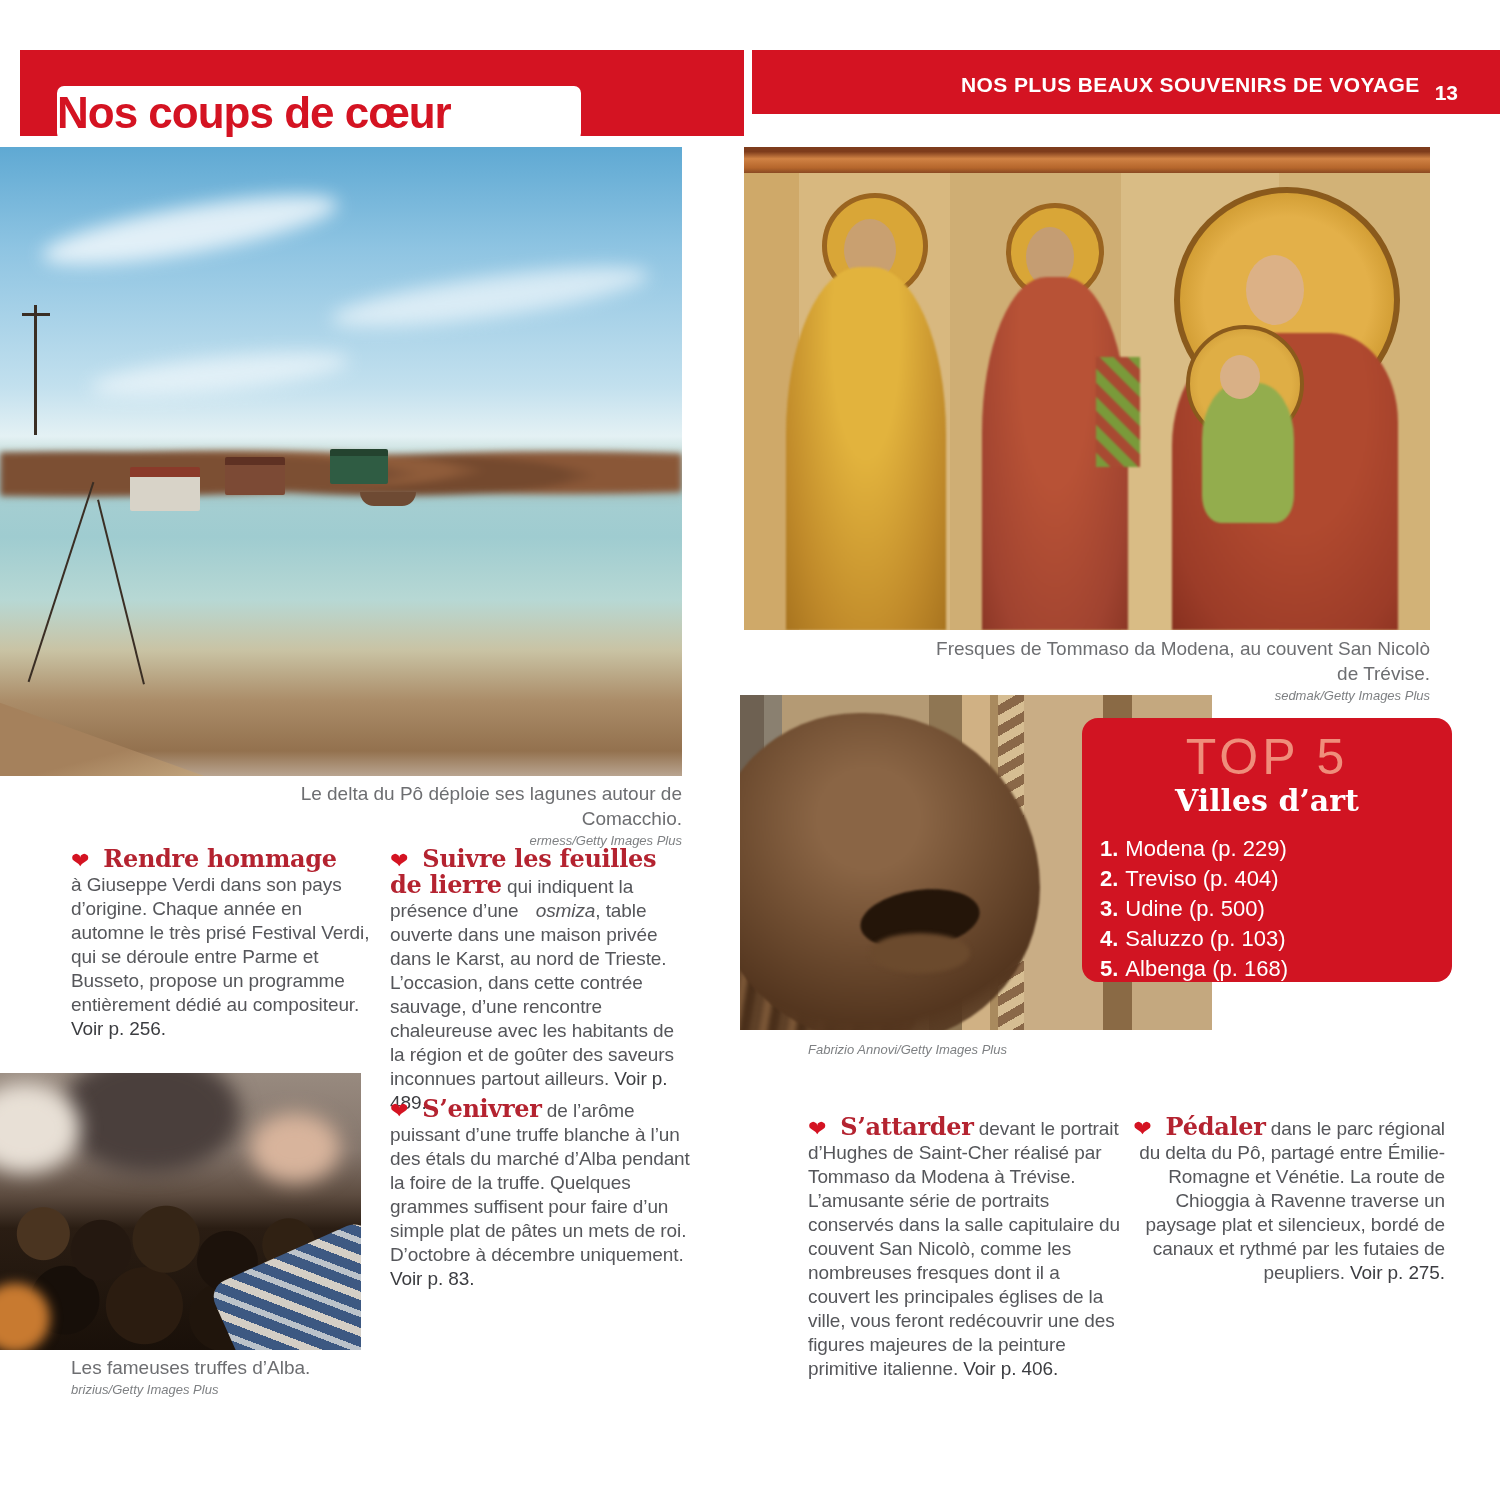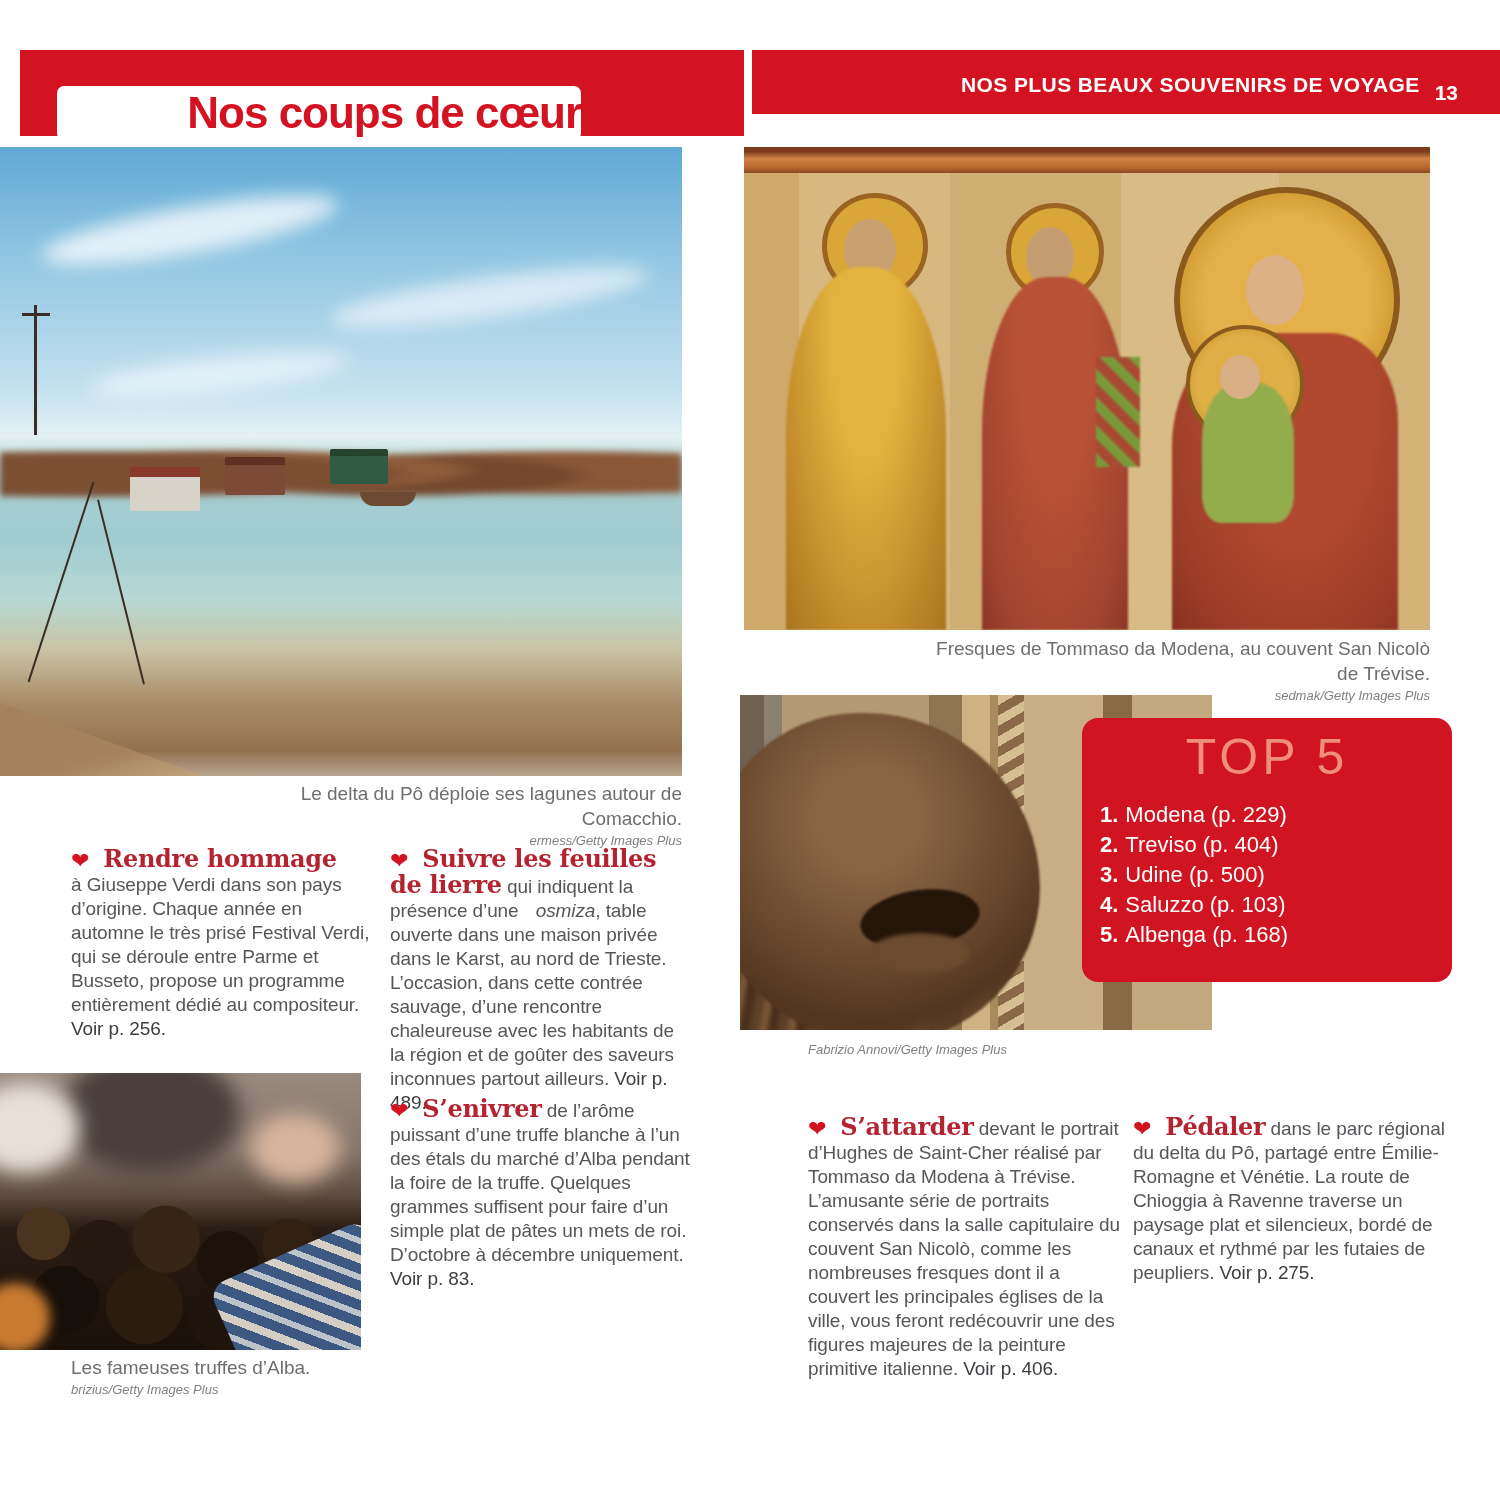--- a/index.html
+++ b/index.html
@@ -1,21 +1,21 @@
 <!DOCTYPE html>
 <html><head>
 <meta charset="utf-8">
 <style>
   html,body{margin:0;padding:0;}
   body{width:1500px;height:1500px;background:#ffffff;font-family:"Liberation Sans",sans-serif;position:relative;overflow:hidden;}
   .abs{position:absolute;}
   
   .banner-left{left:20px;top:50px;width:724px;height:86px;background:#d41322;}
   .title-box{left:57px;top:86px;width:524px;height:54px;background:#ffffff;border-radius:7px;
-             display:flex;align-items:center;justify-content:flex-end;}
+             display:flex;align-items:center;justify-content:flex-start;}
   .title-box span{color:#d41322;font-weight:bold;font-size:44px;letter-spacing:-1px;}
   .banner-right{left:752px;top:50px;width:748px;height:64px;background:#d41322;}
   .hdr-title{position:absolute;left:209px;top:0;height:100%;display:flex;align-items:center;
              color:#ffffff;font-weight:bold;font-size:21px;letter-spacing:.4px;padding-top:6px;box-sizing:border-box;}
   .hdr-page{position:absolute;right:42px;top:0;height:100%;display:flex;align-items:center;
             color:#ffffff;font-weight:bold;font-size:21px;padding-top:22px;box-sizing:border-box;}
   
   .photo{overflow:hidden;}
   .po{left:0;top:147px;width:682px;height:629px;
       background:linear-gradient(180deg,#5fa9d3 0%,#8ec4e2 16%,#c2e0ee 38%,#e4f1f4 46%,#cfe4e3 48%,
@@ -140,20 +140,21 @@
 
 <div class="abs photo cath">
   <div class="abs rope"></div>
   <div class="abs lion-mane"></div>
   <div class="abs lion"></div>
   <div class="abs lion-mouth"></div>
   <div class="abs lion-lip"></div>
 </div>
 <div class="abs top5">
   <div class="top5-title">TOP 5</div>
+  <div class="top5-sub">Villes d’art</div>
   <ol class="top5-list">
     <li><span class="n">1.</span><span>Modena</span> <span>(p. 229)</span></li>
     <li><span class="n">2.</span><span>Treviso</span> <span>(p. 404)</span></li>
     <li><span class="n">3.</span><span>Udine</span> <span>(p. 500)</span></li>
     <li><span class="n">4.</span><span>Saluzzo</span> <span>(p. 103)</span></li>
     <li><span class="n">5.</span><span>Albenga</span> <span>(p. 168)</span></li>
   </ol>
 </div>
 <div class="abs cap" style="left:808px;top:1040px;width:460px;">
   <div class="credit">Fabrizio Annovi/Getty Images Plus</div>
@@ -181,15 +182,15 @@
 </div>
 
 <div class="abs sec" style="left:390px;top:1097px;width:302px;">
   <span class="heart">❤</span><span class="hd">S’enivrer</span><span> de l’arôme puissant d’une truffe blanche à l’un des étals du marché d’Alba pendant la foire de la truffe. Quelques grammes suffisent pour faire d’un simple plat de pâtes un mets de roi. D’octobre à décembre uniquement. </span><span class="voir">Voir p. 83.</span>
 </div>
 
 <div class="abs sec" style="left:808px;top:1115px;width:315px;">
   <span class="heart">❤</span><span class="hd">S’attarder</span><span> devant le portrait d’Hughes de Saint-Cher réalisé par Tommaso da Modena à Trévise. L’amusante série de portraits conservés dans la salle capitulaire du couvent San Nicolò, comme les nombreuses fresques dont il a couvert les principales églises de la ville, vous feront redécouvrir une des figures majeures de la peinture primitive italienne. </span><span class="voir">Voir p. 406.</span>
 </div>
 
-<div class="abs sec" style="left:1133px;top:1115px;width:312px;">
+<div class="abs sec" style="left:1133px;top:1115px;width:312px;text-align:right;">
   <span class="heart">❤</span><span class="hd">Pédaler</span><span> dans le parc régional du delta du Pô, partagé entre Émilie-Romagne et Vénétie. La route de Chioggia à Ravenne traverse un paysage plat et silencieux, bordé de canaux et rythmé par les futaies de peupliers. </span><span class="voir">Voir p. 275.</span>
 </div>
 
 </body></html>

